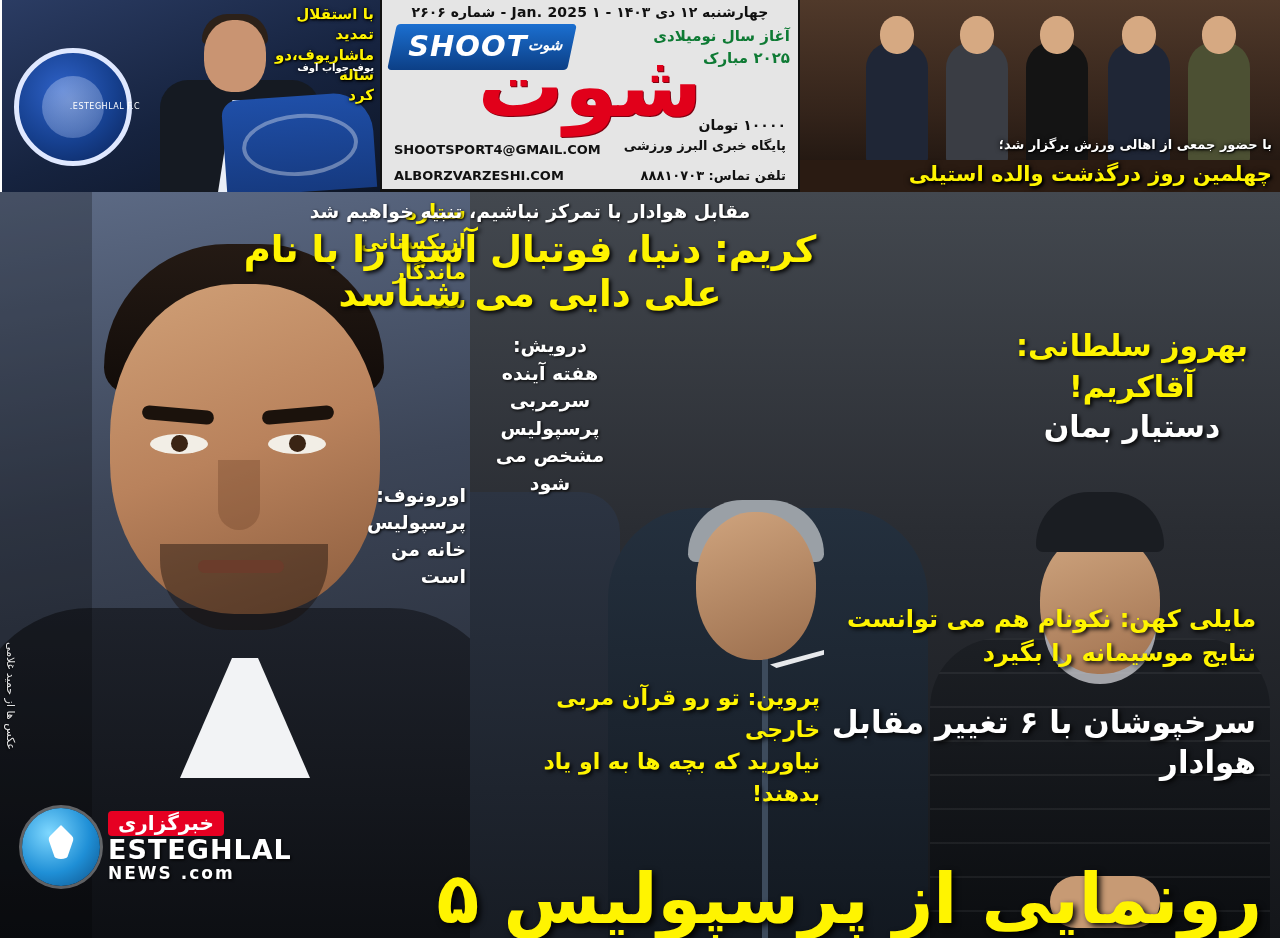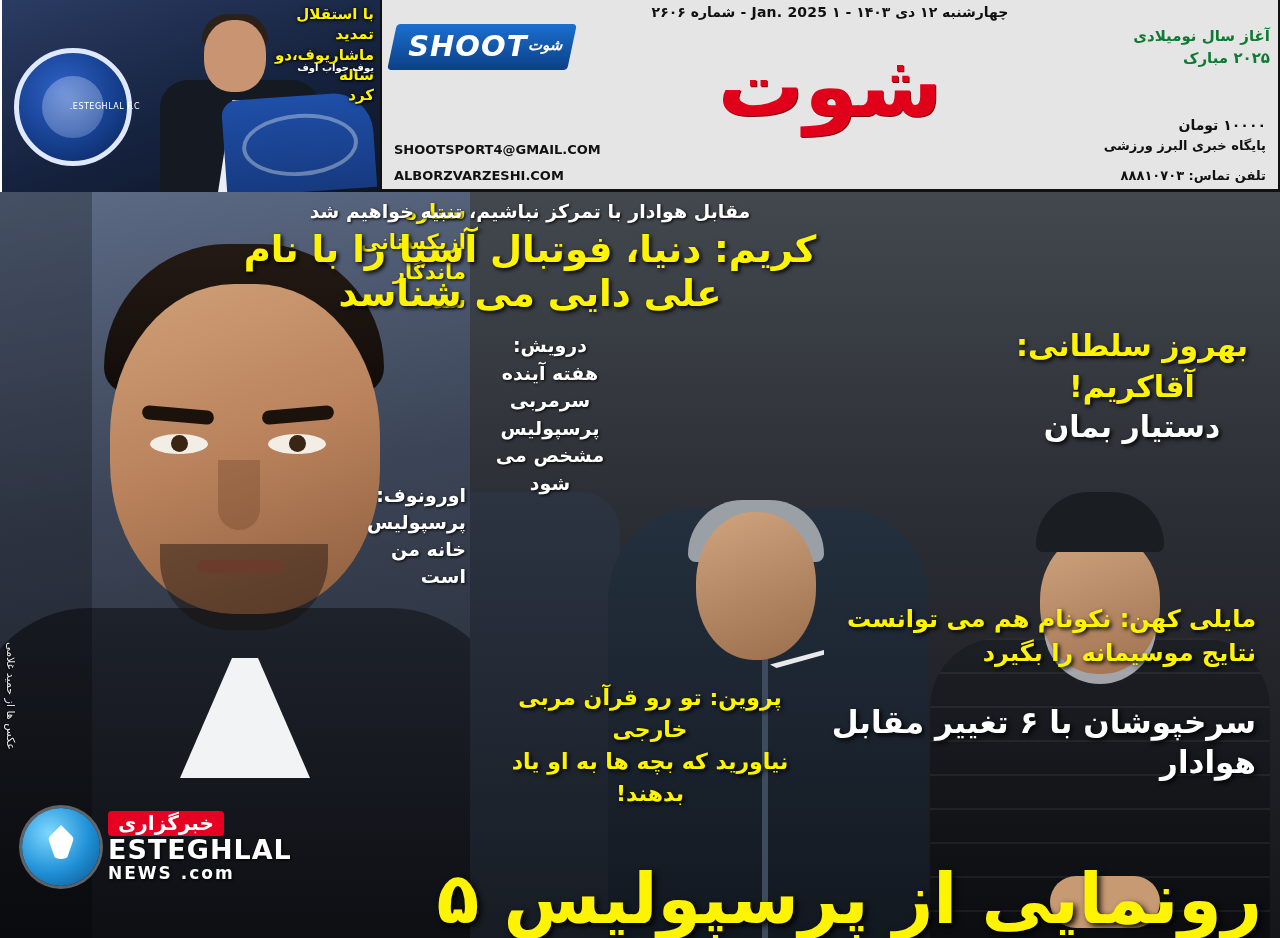--- a/index.html
+++ b/index.html
@@ -471,21 +471,20 @@
     position: absolute; right: 24px; top: 510px;
     width: 470px;
     text-align: right;
     color: #ffffff; font-size: 31px; font-weight: bold;
     line-height: 1.3;
     text-shadow: 2px 2px 5px #000;
   }
   .box-parvin {
     position: absolute; left: 480px; top: 490px;
     width: 340px;
-    text-align: center;
     color: #fff400; font-size: 22px; font-weight: bold;
     line-height: 1.45;
     text-shadow: 2px 2px 4px #000;
   }
   .bottom-headline {
     position: absolute; right: 18px; bottom: 4px;
     left: 330px;
     text-align: right;
     color: #fff400; font-size: 70px; font-weight: bold;
     line-height: 1;
@@ -533,20 +532,32 @@
     text-shadow: 1px 1px 3px #000;
   }
 </style>
 </head>
 <body>
 
 <div class="page">
 
   <div class="masthead">
 
+    <div class="mast-photo-right">
+      <div class="mpr-figs">
+        <div class="fig olive" style="right:30px;"></div>
+        <div class="fig navy" style="right:110px;"></div>
+        <div class="fig" style="right:192px;"></div>
+        <div class="fig grey" style="right:272px;"></div>
+        <div class="fig navy" style="right:352px;"></div>
+      </div>
+      <div class="mpr-floor"></div>
+      <div class="mpr-cap1">با حضور جمعی از اهالی ورزش برگزار شد؛</div>
+      <div class="mpr-cap2">چهلمین روز درگذشت والده استیلی</div>
+    </div>
 
     <div class="mast-center">
       <div class="date-bar">چهارشنبه ۱۲ دی ۱۴۰۳ - ۱ Jan. 2025 - شماره ۲۶۰۶</div>
       <div class="mast-green">
         <div>آغاز سال نومیلادی</div>
         <div>۲۰۲۵ مبارک</div>
       </div>
       <div class="shoot-logo">
         <span>SHOOT</span>
         <span class="fa-mini">شوت</span>

